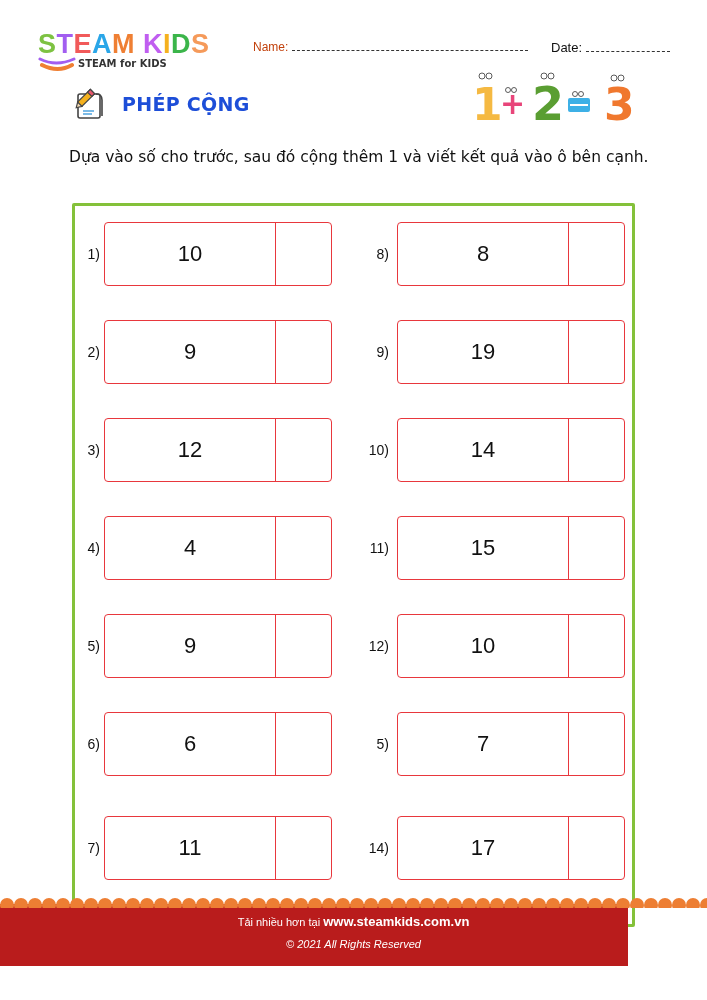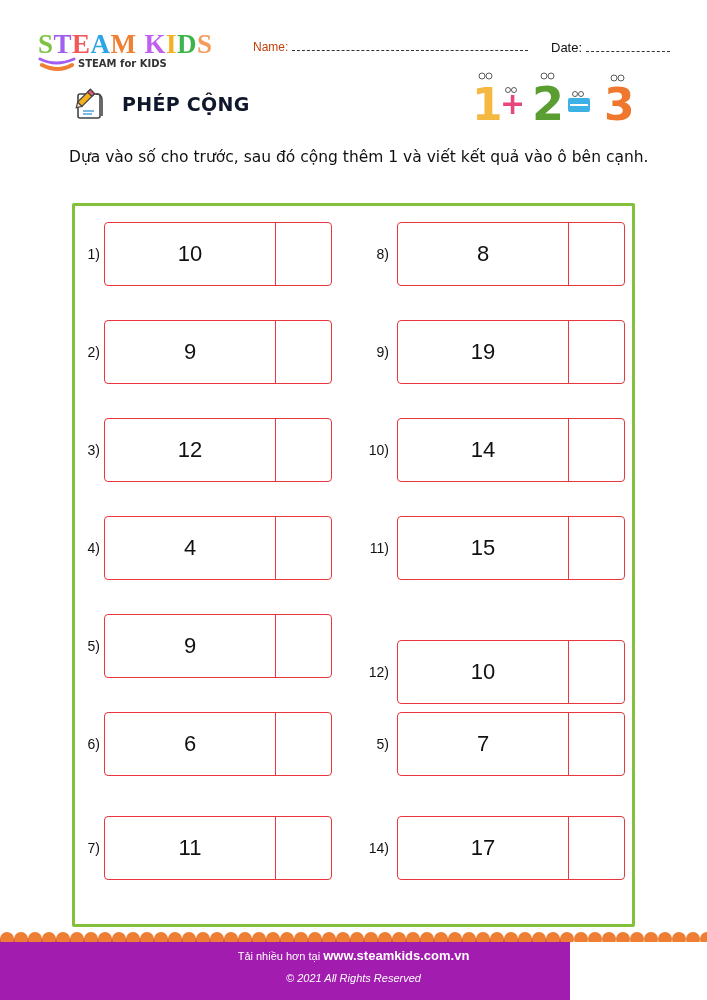--- a/index.html
+++ b/index.html
@@ -1,45 +1,45 @@
 <!DOCTYPE html>
 <html><head>
 <meta charset="utf-8">
 <style>
   * { box-sizing: border-box; margin: 0; padding: 0; }
   html, body { width: 707px; height: 1000px; background: #ffffff; overflow: hidden; }
   body { position: relative; font-family: "Liberation Sans", sans-serif; color: #111; }
 
   .logo { position: absolute; left: 38px; top: 30px; width: 200px; height: 46px; }
-  .logo-word { font-family: Liberation Serif, serif; font-weight: 900; font-size: 27px; letter-spacing: 0.5px; line-height: 28px; white-space: nowrap; }
+  .logo-word { font-family: Liberation Sans, sans-serif; font-weight: 900; font-size: 27px; letter-spacing: 0.5px; line-height: 28px; white-space: nowrap; }
   .logo-word span { display: inline-block; }
   .logo-sub { position: absolute; left: 40px; top: 28px; font-family: "DejaVu Sans", sans-serif; font-weight: bold; font-size: 10px; color: #333; white-space: nowrap; }
   .logo-swoosh { position: absolute; left: 0; top: 25px; }
 
   .name-line { position: absolute; left: 253px; top: 40px; font-size: 12px; color: #c2410c; white-space: nowrap; }
   .name-line .dots { display: inline-block; width: 236px; border-bottom: 1px dashed #333; margin-left: 4px; height: 10px; }
   .date-line { position: absolute; left: 551px; top: 40px; font-size: 13px; color: #111; white-space: nowrap; }
   .date-line .dots { display: inline-block; width: 84px; border-bottom: 1px dashed #333; margin-left: 4px; height: 10px; }
 
   .title-icon { position: absolute; left: 72px; top: 88px; }
-  .title { position: absolute; left: 122px; top: 93px; font-family: "DejaVu Sans", sans-serif; font-weight: bold; font-size: 19px; color: #0f172a; letter-spacing: 0.3px; }
+  .title { position: absolute; left: 122px; top: 93px; font-family: "DejaVu Sans", sans-serif; font-weight: bold; font-size: 19px; color: #1d4ed8; letter-spacing: 0.3px; }
 
   .mascots { position: absolute; left: 470px; top: 70px; }
 
   .instruction { position: absolute; left: 69px; top: 144px; width: 590px; font-family: "DejaVu Sans", sans-serif; font-size: 15.5px; line-height: 26px; color: #111; }
 
   .frame { position: absolute; left: 72px; top: 203px; width: 563px; height: 724px; border: 3px solid #84c13a; border-radius: 2px; }
 
   .item { position: absolute; height: 64px; }
   .item-num { position: absolute; top: 24px; font-size: 14px; color: #111; text-align: right; }
   .item-box { position: absolute; left: 0; top: 0; width: 228px; height: 64px; border: 1.5px solid #e8373d; border-radius: 4px; display: flex; background: #fff; }
   .item-value { width: 171px; height: 100%; display: flex; align-items: center; justify-content: center; font-size: 22px; color: #111; border-right: 1.5px solid #e8373d; }
   .item-answer { flex: 1; height: 100%; }
 
-  .footer { position: absolute; left: 0; top: 938px; width: 570px; height: 62px; background: #a21caf; }
+  .footer { position: absolute; left: 0; top: 904px; width: 628px; height: 62px; background: #b91c1c; }
   .footer-scallops { position: absolute; left: 0; top: -8px; }
   .footer-line1 { position: absolute; left: 0; width: 707px; top: 10px; text-align: center; color: #fff; font-size: 11px; white-space: nowrap; }
   .footer-line1 b { font-size: 13px; font-weight: bold; }
   .footer-line2 { position: absolute; left: 0; width: 707px; top: 34px; text-align: center; color: #fff; font-size: 11px; font-style: italic; }
 </style>
 </head>
 <body>
 
 <div class="logo">
   <div class="logo-word">
@@ -170,21 +170,21 @@
     <div class="item-answer"></div>
   </div>
 </div>
 <div class="item" style="left:397px; top:516px; width:228px;">
   <div class="item-num" style="left:-38px; width:30px;">11)</div>
   <div class="item-box">
     <div class="item-value">15</div>
     <div class="item-answer"></div>
   </div>
 </div>
-<div class="item" style="left:397px; top:640px; width:228px;border-radius:14px;">
+<div class="item" style="left:397px; top:614px; width:228px;border-radius:14px;">
   <div class="item-num" style="left:-38px; width:30px;">12)</div>
   <div class="item-box">
     <div class="item-value">10</div>
     <div class="item-answer"></div>
   </div>
 </div>
 <div class="item" style="left:397px; top:712px; width:228px;">
   <div class="item-num" style="left:-38px; width:30px;">5)</div>
   <div class="item-box">
     <div class="item-value">7</div>

